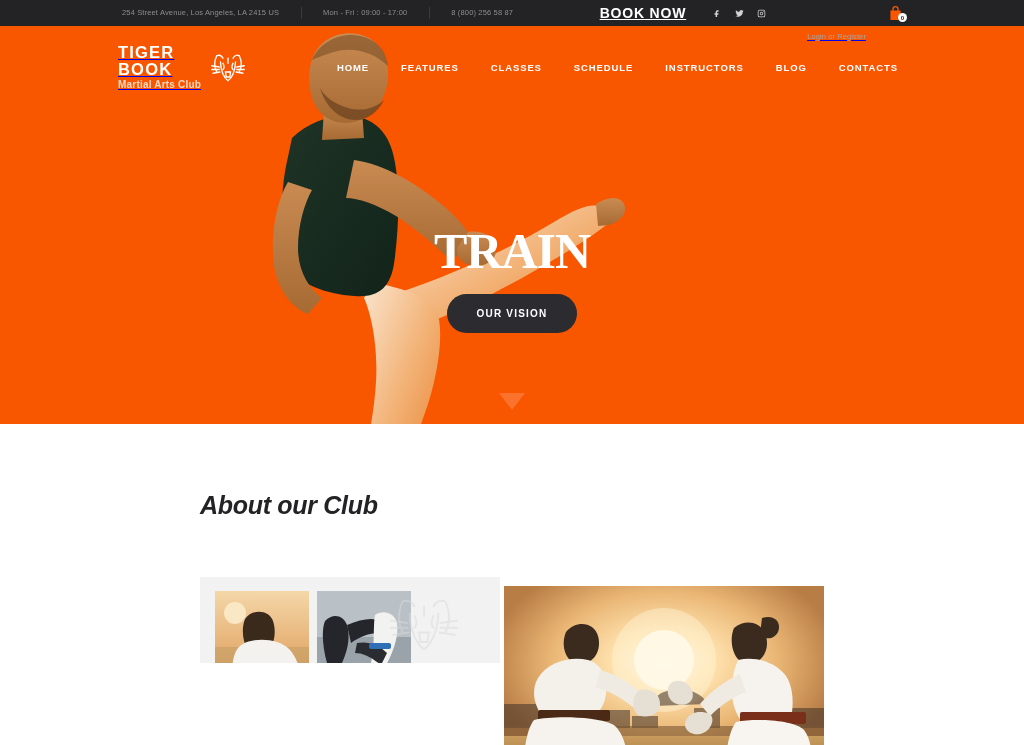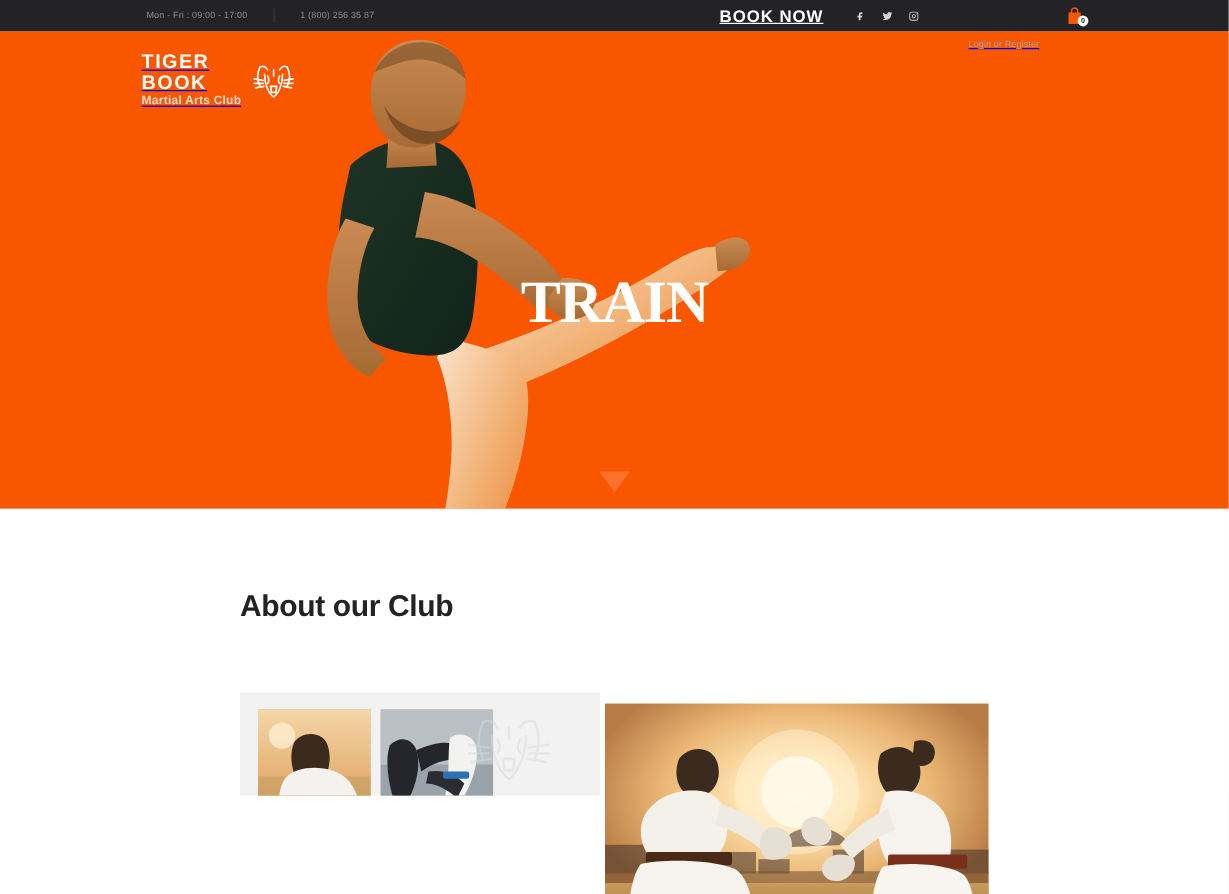--- a/index.html
+++ b/index.html
@@ -234,20 +234,21 @@
   
   .about {
     position: relative;
     background: #ffffff;
     height: 232px;
   }
   .about-inner {
     position: relative;
     width: 929px;
     height: 232px;
+    font-style: italic;
   }
   .about-title {
     position: absolute;
     left: 200px;
     top: 67px;
     color: #232326;
     font-size: 25px;
     font-weight: bold;
     letter-spacing: -0.3px;
   }
@@ -291,22 +292,23 @@
     height: 159px;
     overflow: hidden;
   }
   .bigphoto svg { display: block; width: 320px; height: 200px; }
 </style>
 </head>
 <body>
 
 <div class="topbar">
   <div class="tb-info">
+    <div>254 Street Avenue, Los Angeles, LA 2415 US</div>
     <div>Mon - Fri : 09:00 - 17:00</div>
-    <div>1 (800) 256 35 87</div>
+    <div>8 (800) 256 58 87</div>
   </div>
 
   <div class="tb-right">
     <a class="booknow" href="#">BOOK NOW</a>
 
     <div class="socials">
       <a class="soc" href="#">
         <svg viewBox="0 0 24 24">
             <path d="M15 3h-3a5 5 0 0 0-5 5v3H4v4h3v6h4v-6h3l1-4h-4V8a1 1 0 0 1 1-1h3z"></path>
           </svg>
@@ -412,25 +414,37 @@
               <path d="M8 42 L 19 40"></path>
             <path d="M58 30 L 46 32"></path>
               <path d="M58 36 L 46 36"></path>
               <path d="M56 42 L 45 40"></path>
             <path d="M32 18 L 32 26"></path>
           </g>
         </svg>
       </span>
     </a>
 
+    <nav class="nav">
+      <a href="#">HOME</a>
+      <a href="#">FEATURES</a>
+      <a href="#">CLASSES</a>
+      <a href="#">SCHEDULE</a>
+      <a href="#">INSTRUCTORS</a>
+      <a href="#">BLOG</a>
+      <a href="#">CONTACTS</a>
+    </nav>
   </div>
 
   <div class="hero-content">
     <div class="hero-title">
       <span class="t-train">TRAIN</span>
+    </div>
+    <div class="cta-wrap">
+      <button class="cta">OUR VISION</button>
     </div>
   </div>
 
   <div class="scroll-arrow">
     <span class="tri"></span>
   </div>
 </div>
 
 <div class="about">
   <div class="about-inner">

